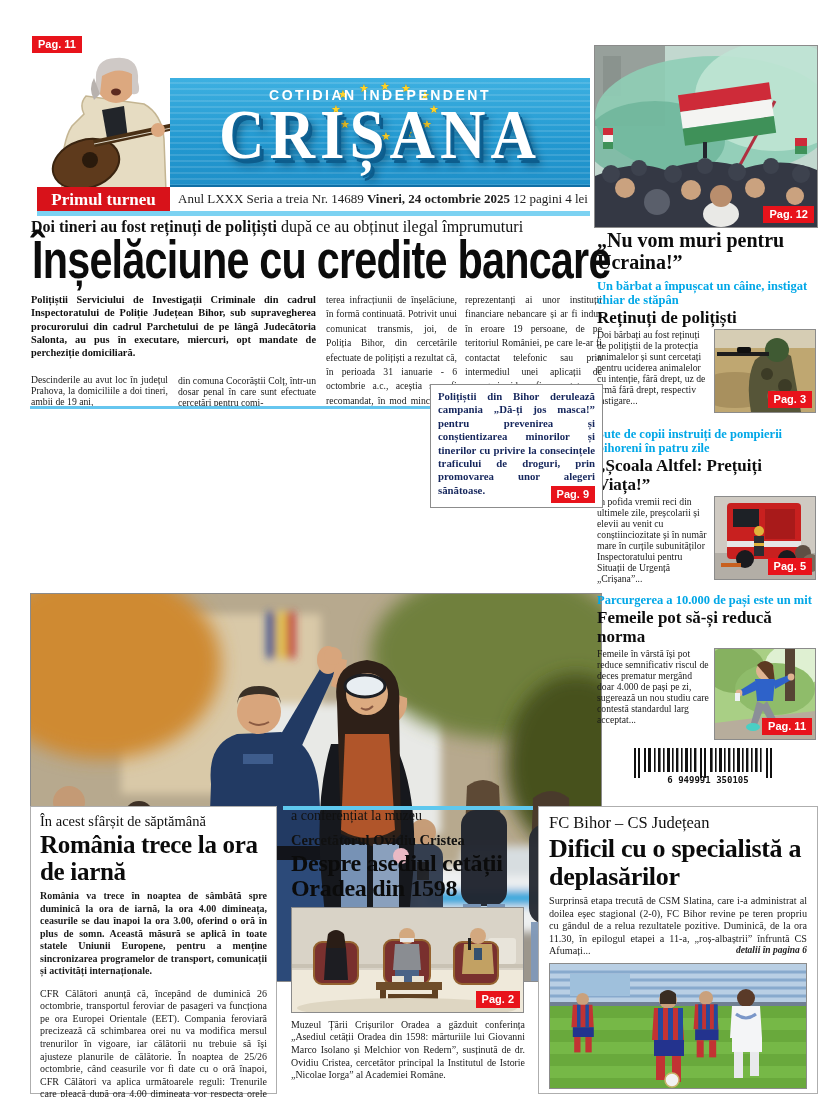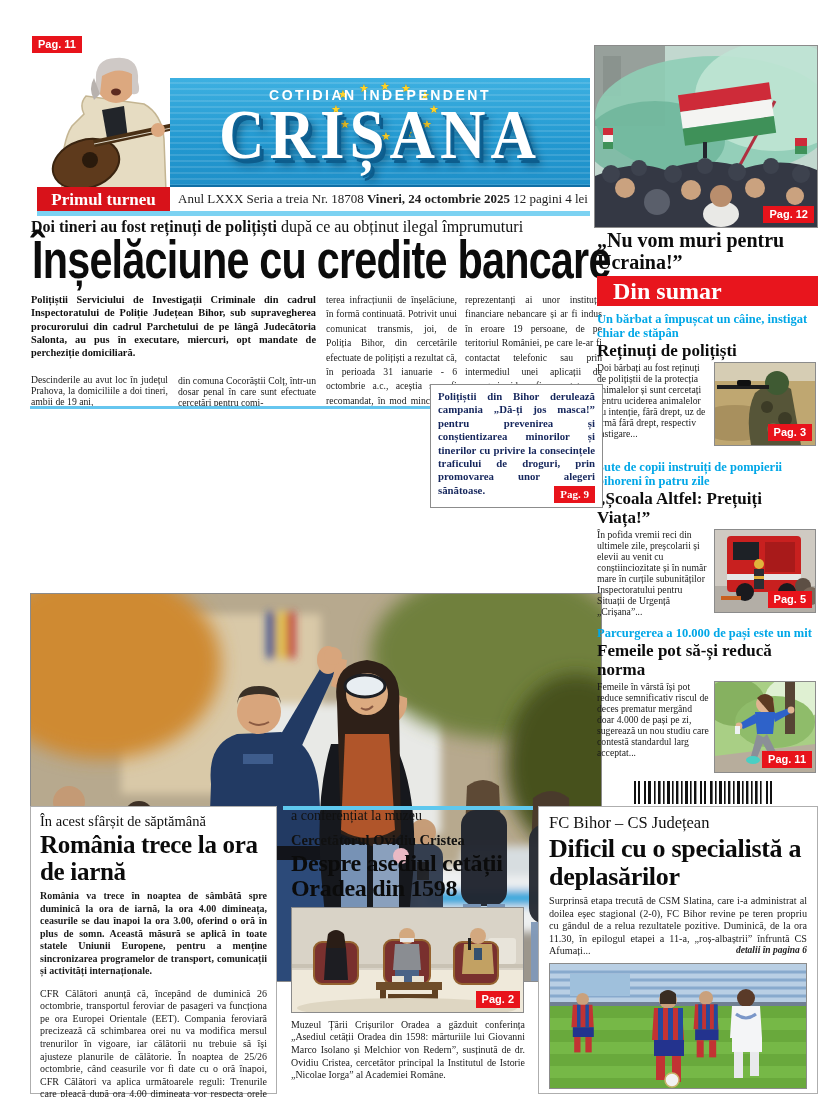--- a/index.html
+++ b/index.html
@@ -47,21 +47,21 @@
   .col4{left:465px;top:293px;width:137px;height:100px;}
   .cont{font:italic bold 9.5px "Liberation Serif",serif;text-align:right;color:#222;}
   .cont4{left:465px;top:394px;width:137px;}
   .cyantop{left:30px;top:406px;width:572px;height:3px;background:#66c6ef;}
   figure{margin:0;}
   .photo{border:1px solid #8b8b8b;box-sizing:border-box;background:#a3a3a3;overflow:hidden;position:relative;}
   .mainphoto{left:30px;top:410px;width:572px;height:389px;}
   .overlaybox{left:430px;top:384px;width:173px;background:#fff;border:1px solid #8c8c8c;
     box-sizing:border-box;padding:5px 7px 4px;z-index:6;}
   .overlaybox p{margin:0;font:bold 10.8px/13.4px "Liberation Serif",serif;color:#15265c;text-align:justify;}
-  .overlaybox .badge{float:right;margin:12px 0 0 6px;font-family:Liberation Serif, serif;}
+  .overlaybox .badge{float:right;margin:12px 0 0 6px;}
   
   .crowdphoto{left:594px;top:45px;width:224px;height:183px;}
   .pag11{left:32px;top:36px;}
   .sidebar{left:597px;top:229px;width:221px;height:575px;overflow:hidden;}
   .ukr{font:bold 20px/22px "Liberation Serif",serif;margin:0;color:#0c0c0c;}
   .sumar{margin-top:3px;height:30px;background:#e8151d;color:#fff;
     font:bold 24px/30px "Liberation Serif",serif;padding-left:16px;}
   .sb-item{position:relative;}
   .sb-kicker{font:bold 12.5px/14px "Liberation Serif",serif;color:#00a7e7;margin:0;}
   .sb-head{font:bold 17px/19px "Liberation Serif",serif;margin:1px 0 2px;color:#0c0c0c;}
@@ -127,21 +127,21 @@
     <span class="eu-star" style="left:161px;top:26px;">★</span>
     <div class="mast-sub">COTIDIAN INDEPENDENT</div>
     <div class="mast-title">CRIȘANA</div>
   </div>
   <div class="abs hairline"></div>
 
   <div class="abs label-red">Primul turneu</div>
   <div class="abs infobar">
     <span>Anul LXXX</span>
     <span>Seria a treia</span>
-    <span>Nr. 18708</span>
+    <span>Nr. 14689</span>
     <span class="b">Vineri, 24 octombrie 2025</span>
     <span>12 pagini</span>
     <span>4 lei</span>
   </div>
   <div class="abs cyanbar"></div>
 
   <figure class="abs photo crowdphoto">
     <svg width="222" height="181" viewBox="0 0 222 181">
       <rect width="222" height="181" fill="#c2d8cf"></rect>
       <rect x="0" y="0" width="70" height="80" fill="#97a09b"></rect>
@@ -297,21 +297,20 @@
   </figure>
 
   <div class="abs overlaybox">
     <p><span>Polițiștii din Bihor derulează campania „Dă-ți jos masca!” pentru prevenirea și conștientizarea minorilor și tinerilor cu privire la consecințele traficului de droguri, prin promovarea unor alegeri sănătoase.</span>
       <span class="badge" style="float:right;margin-top:2px;">Pag. 9</span>
     </p>
   </div>
 
   <div class="abs sidebar">
     <h2 class="ukr">„Nu vom muri pentru Ucraina!”</h2>
-    <div class="sumar">Din sumar</div>
 
     <div class="sb-item" style="margin-top:6px;">
       <p class="sb-kicker">Un bărbat a împușcat un câine, instigat chiar de stăpân</p>
       <h3 class="sb-head">Reținuți de polițiști</h3>
       <div class="sb-row">
         <p class="sb-body" style="height:88px;margin:0;">Doi bărbați au fost reținuți de polițiștii de la protecția animalelor și sunt cercetați pentru uciderea animalelor cu intenție, fără drept, uz de armă fără drept, respectiv instigare...</p>
         <figure class="photo sb-photo" style="height:84px;">
           <svg width="100" height="82" viewBox="0 0 100 82">
             <rect width="100" height="82" fill="#bfa771"></rect>
             <rect y="0" width="100" height="18" fill="#d6cdb4"></rect>

